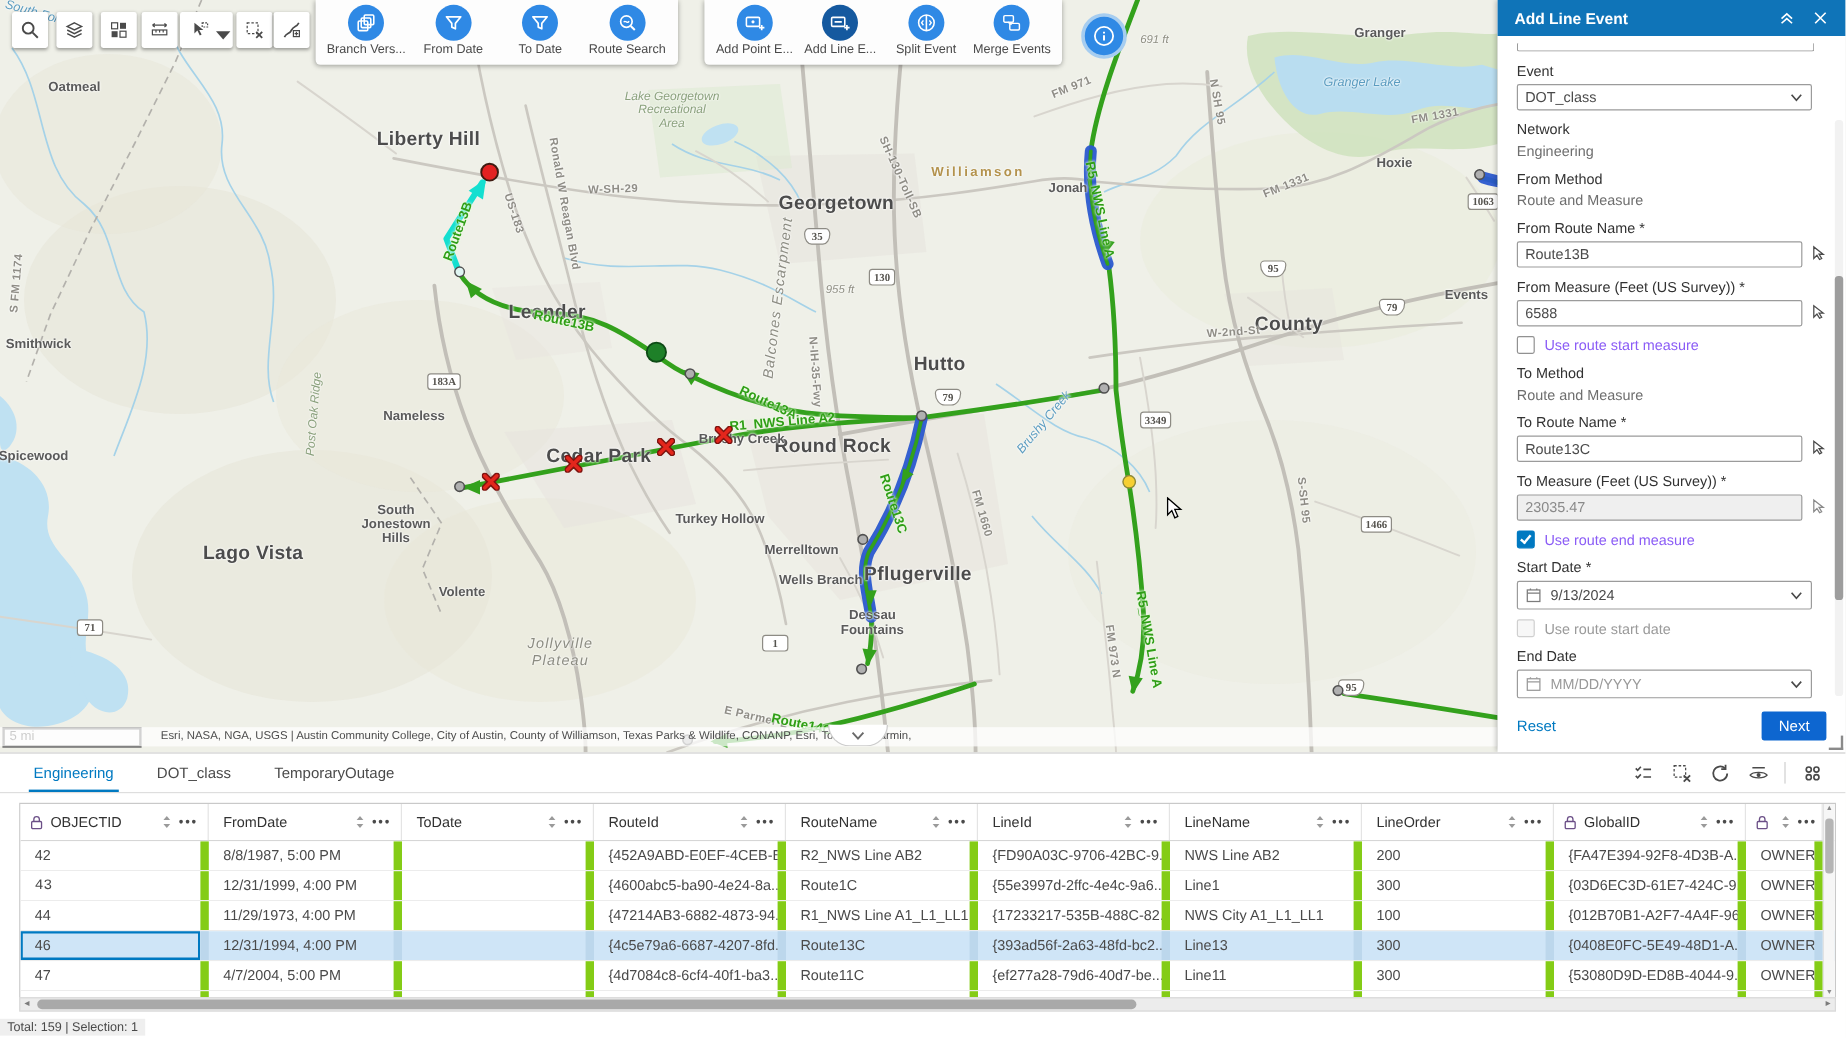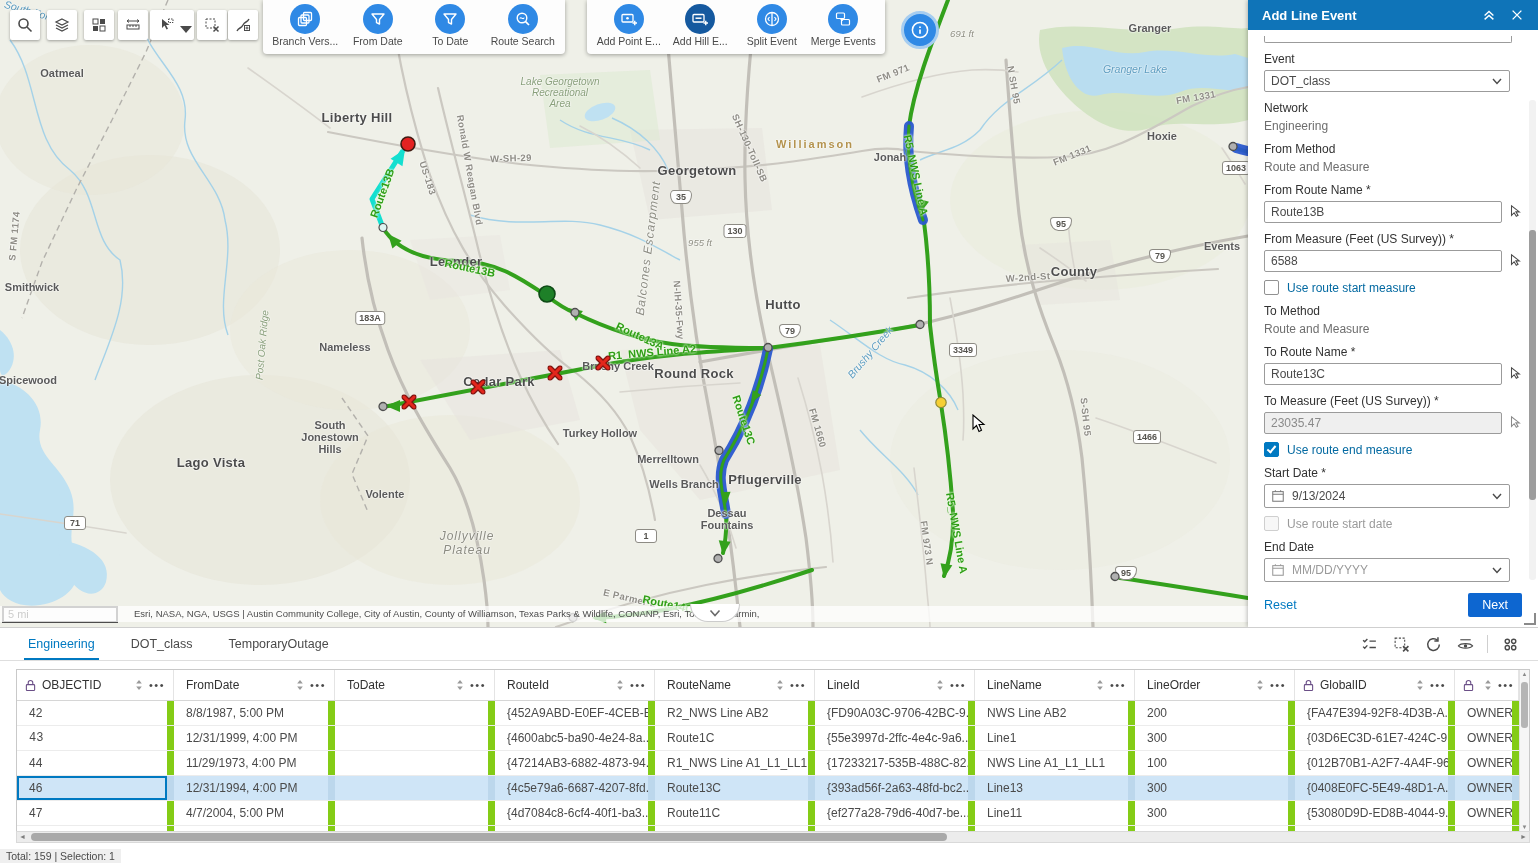--- a/index.html
+++ b/index.html
@@ -5,33 +5,33 @@
   html,body{margin:0;padding:0;width:1538px;height:865px;overflow:hidden;
     font-family:"Liberation Sans",sans-serif;background:#fff;}
   #app{position:relative;width:1538px;height:865px;}
 
   
   #map{position:absolute;left:0;top:0;width:1248px;height:627px;background:#eff0e8;overflow:hidden;}
   #map svg.layer{position:absolute;left:0;top:0;}
   #map-labels{position:absolute;left:0;top:0;width:100%;height:100%;pointer-events:none;}
   .lbl{position:absolute;white-space:pre;transform:translate(-50%,-50%);color:#4c4c4c;
        text-shadow:0 0 2px #fff,0 0 2px #fff;}
-  .lbl.city{font-size:13px;font-weight:bold;letter-spacing:.3px;}
+  .lbl.city{font-size:16px;font-weight:bold;letter-spacing:.3px;}
   .lbl.city-sm{font-size:11px;font-weight:bold;color:#5a5a5a;text-align:center;}
   .lbl.area{font-size:12px;font-style:italic;color:#8c8c82;text-align:center;letter-spacing:1px;}
   .lbl.area-sm{font-size:10px;font-style:italic;color:#8aa07c;text-align:center;}
   .lbl.water{font-size:10.5px;font-style:italic;color:#5b9cc0;}
   .lbl.county{font-size:11px;font-weight:bold;color:#b3924c;letter-spacing:2px;}
   .lbl.elev{font-size:9.5px;font-style:italic;color:#8f8f83;}
   .lbl.road{font-size:9.5px;color:#8f8d86;font-weight:bold;letter-spacing:.4px;}
   .route-lbl{position:absolute;transform:translate(-50%,-50%);font-size:11px;font-weight:bold;
        color:#2f9e16;white-space:nowrap;text-shadow:0 0 2px #eaffe0,0 0 3px #eaffe0;pointer-events:none;}
   .shield{position:absolute;transform:translate(-50%,-50%);background:#fff;border:1.5px solid #8d8b84;
        color:#55534e;font-size:9px;font-weight:bold;text-align:center;pointer-events:none;
-       padding:1px 3px;min-width:14px;}
+       padding:1px 3px;min-width:14px;font-family:Liberation Serif, serif;}
   .shield.rect{border-radius:3px;}
   .shield.us{border-radius:4px 4px 9px 9px/4px 4px 11px 11px;}
   .shield.interstate{border-radius:6px 6px 10px 10px/8px 8px 14px 14px;background:#fdfdfd;}
   .marker{position:absolute;transform:translate(-50%,-50%);pointer-events:none;}
 
   
   .mtool{position:absolute;top:10px;height:30px;background:#fff;border-radius:2px;
      box-shadow:0 1px 3px rgba(0,0,0,.35);display:flex;align-items:center;justify-content:center;
      color:#4a4a4a;cursor:pointer;}
   .mtool svg{width:16px;height:16px;display:block;}
@@ -80,21 +80,21 @@
   .inputrow input:disabled{background:#efefef;color:#8a8a8a;}
   .picker{margin-left:6px;cursor:pointer;}
   .picker svg{width:14px;height:14px;}
   .cbrow{display:flex;align-items:center;margin:8px 0 2px 0;}
   .cb{width:13px;height:13px;border:1px solid #919191;border-radius:2px;margin-right:8px;
      background:#fff;position:relative;cursor:pointer;flex:0 0 auto;}
   .cb.checked{background:#0079c1;border-color:#0079c1;}
   .cb.checked:after{content:"";position:absolute;left:4px;top:1px;width:3px;height:7px;
      border:solid #fff;border-width:0 2px 2px 0;transform:rotate(40deg);}
   .cb.dis{border-color:#cfcfcf;background:#f7f7f7;cursor:default;}
-  .cb-label{color:#0369a1;}
+  .cb-label{color:#8b5cf6;}
   .cb-label.dim{color:#9a9a9a;}
   .datebox{border:1px solid #9b9b9b;border-radius:2px;height:24px;width:246px;box-sizing:border-box;
      display:flex;align-items:center;padding:0 6px;cursor:pointer;background:#fff;}
   .datebox .dtext{flex:1;margin-left:7px;color:#4a4a4a;}
   .datebox .dtext.ph{color:#9a9a9a;}
   #panel-footer{position:absolute;left:0;bottom:0;width:100%;height:44px;display:flex;
      align-items:center;padding:0 16px;box-sizing:border-box;}
   #reset-link{color:#0079c1;font-size:12.5px;cursor:pointer;flex:1;}
   #next-btn{background:#0d66d0;color:#fff;border:none;border-radius:2px;font-size:12.5px;
      padding:5px 14px;cursor:pointer;font-family:inherit;}
@@ -497,21 +497,21 @@
           <div class="tb-label">Add Point E...</div>
         </div>
         <div class="tb-item">
           <div class="tb-circle sel">
             <svg viewBox="0 0 18 18">
               <rect x="2" y="4.5" width="11" height="7.5" rx="1" fill="none" stroke="#fff" stroke-width="1.3"></rect>
               <path d="M4.5 8.2 h6" stroke="#fff" stroke-width="1.5"></path>
               <path d="M12.5 13 h4.5 M14.75 10.8 v4.5" stroke="#fff" stroke-width="1.4"></path>
             </svg>
           </div>
-          <div class="tb-label">Add Hill E...</div>
+          <div class="tb-label">Add Line E...</div>
         </div>
         <div class="tb-item">
           <div class="tb-circle">
             <svg viewBox="0 0 18 18">
               <circle cx="9" cy="9" r="6.5" fill="none" stroke="#fff" stroke-width="1.3"></circle>
               <path d="M9 2.5 v13" stroke="#fff" stroke-width="1.3"></path>
               <path d="M6.5 7 L5 9 L6.5 11 M11.5 7 L13 9 L11.5 11" stroke="#fff" fill="none" stroke-width="1.2"></path>
             </svg>
           </div>
           <div class="tb-label">Split Event</div>
@@ -864,21 +864,21 @@
             <div class="tcell" style="width: 160px;">{03D6EC3D-61E7-424C-9...</div>
             <div class="tcell" style="width: 64px;">OWNER</div>
           </div>
           <div class="trow">
             <div class="tcell" style="width: 157px;">44</div>
             <div class="tcell" style="width: 161px;">11/29/1973, 4:00 PM</div>
             <div class="tcell" style="width: 160px;"></div>
             <div class="tcell" style="width: 160px;">{47214AB3-6882-4873-94...</div>
             <div class="tcell" style="width: 160px;">R1_NWS Line A1_L1_LL1</div>
             <div class="tcell" style="width: 160px;">{17233217-535B-488C-82...</div>
-            <div class="tcell" style="width: 160px;">NWS Line A1_L1_LL1</div>
+            <div class="tcell" style="width: 160px;">NWS City A1_L1_LL1</div>
             <div class="tcell" style="width: 160px;">100</div>
             <div class="tcell" style="width: 160px;">{012B70B1-A2F7-4A4F-96...</div>
             <div class="tcell" style="width: 64px;">OWNER</div>
           </div>
           <div class="trow sel">
             <div class="tcell" style="width: 157px;">46</div>
             <div class="tcell" style="width: 161px;">12/31/1994, 4:00 PM</div>
             <div class="tcell" style="width: 160px;"></div>
             <div class="tcell" style="width: 160px;">{4c5e79a6-6687-4207-8fd...</div>
             <div class="tcell" style="width: 160px;">Route13C</div>

